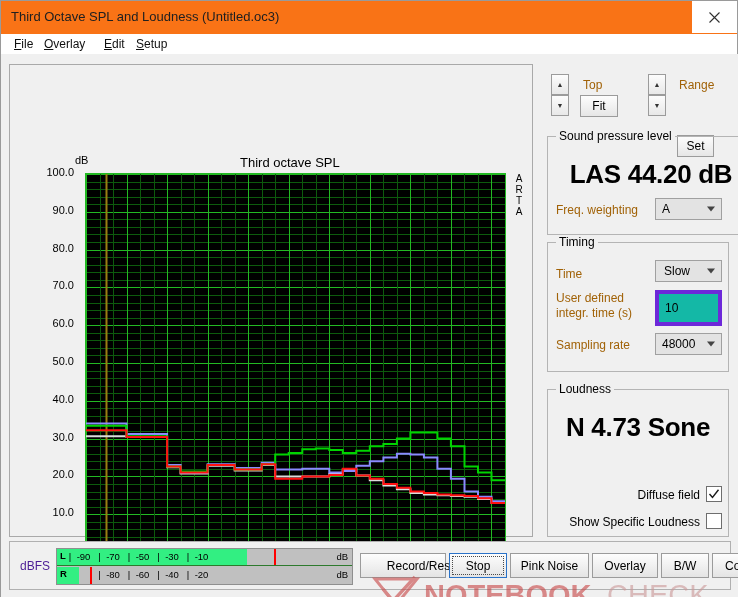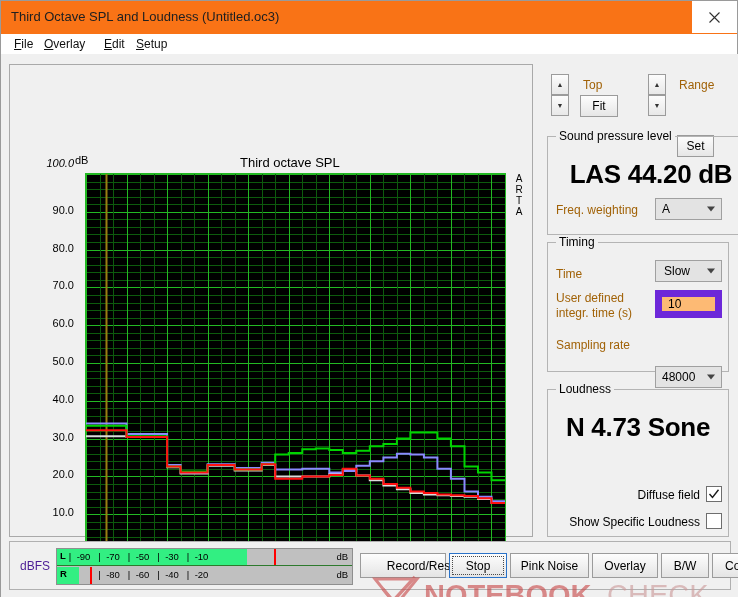--- a/index.html
+++ b/index.html
@@ -128,22 +128,22 @@
     background:#e3e3e3;border:1px solid #a0a0a0;box-sizing:border-box;
     font-size:12px;color:#000;display:flex;align-items:center;
     padding-left:6px;cursor:default;
   }
   .combo .arrow{
     position:absolute;right:6px;top:50%;transform:translateY(-50%);
     width:0;height:0;border-left:4px solid transparent;
     border-right:4px solid transparent;border-top:5px solid #444;
   }
   .textbox{
-    position:absolute;height:28px;background:#fdba74;
-    border:7px solid #6d28d9;box-sizing:border-box;
+    position:absolute;height:36px;background:#14b8a6;
+    border:4px solid #6d28d9;box-sizing:border-box;
     font-size:12px;color:#000;display:flex;align-items:center;
     padding-left:6px;
   }
   .cbox{
     position:absolute;width:16px;height:16px;background:#fff;
     border:1px solid #6e6e6e;box-sizing:border-box;cursor:default;
     display:flex;align-items:center;justify-content:center;
   }
   .cbox svg{display:block;}
   .cb-label{position:absolute;font-size:12px;color:#000;text-align:right;white-space:nowrap;}
@@ -325,21 +325,21 @@
           <div class="ylab" style="top: 479px;">0.0</div>
           <div class="ylab" style="top: 441.2px;">10.0</div>
           <div class="ylab" style="top: 403.4px;">20.0</div>
           <div class="ylab" style="top: 365.6px;">30.0</div>
           <div class="ylab" style="top: 327.8px;">40.0</div>
           <div class="ylab" style="top: 290px;">50.0</div>
           <div class="ylab" style="top: 252.2px;">60.0</div>
           <div class="ylab" style="top: 214.4px;">70.0</div>
           <div class="ylab" style="top: 176.6px;">80.0</div>
           <div class="ylab" style="top: 138.8px;">90.0</div>
-          <div class="ylab" style="top: 92px; font-style: italic;">100.0</div>
+          <div class="ylab" style="top: 101px;">100.0</div>
         </div>
       <div id="xLabels">
           <div class="xlab" style="left: 61.7581px;">16</div>
           <div class="xlab" style="left: 102.306px;">32</div>
           <div class="xlab" style="left: 142.855px;">63</div>
           <div class="xlab" style="left: 183.403px;">125</div>
           <div class="xlab" style="left: 223.952px;">250</div>
           <div class="xlab" style="left: 264.5px;">500</div>
           <div class="xlab" style="left: 305.048px;">1k</div>
           <div class="xlab" style="left: 345.597px;">2k</div>
@@ -384,21 +384,21 @@
         <div class="combo" style="left:107px;top:17px;width:67px;padding-left:8px;">
           <span>Slow</span>
           <span class="arrow"></span>
         </div>
         <div class="ctl-label" style="left:8px;top:48px;">User defined</div>
         <div class="ctl-label" style="left:8px;top:63px;">integr. time (s)</div>
         <div class="textbox" style="left:107px;top:47px;width:67px;">
           <span>10</span>
         </div>
         <div class="ctl-label" style="left:8px;top:95px;">Sampling rate</div>
-        <div class="combo" style="left:107px;top:90px;width:67px;margin-top:33px;">
+        <div class="combo" style="left:107px;top:90px;width:67px;">
           <span>48000</span>
           <span class="arrow"></span>
         </div>
       </div>
 
       <div class="group" style="left:5px;top:325px;width:182px;height:148px;">
         <div class="group-title">Loudness</div>
         <div class="bigval" style="top:22px;">N 4.73 Sone</div>
 
         <div class="cb-label" style="left:8px;top:98px;width:144px;">Diffuse field</div>

